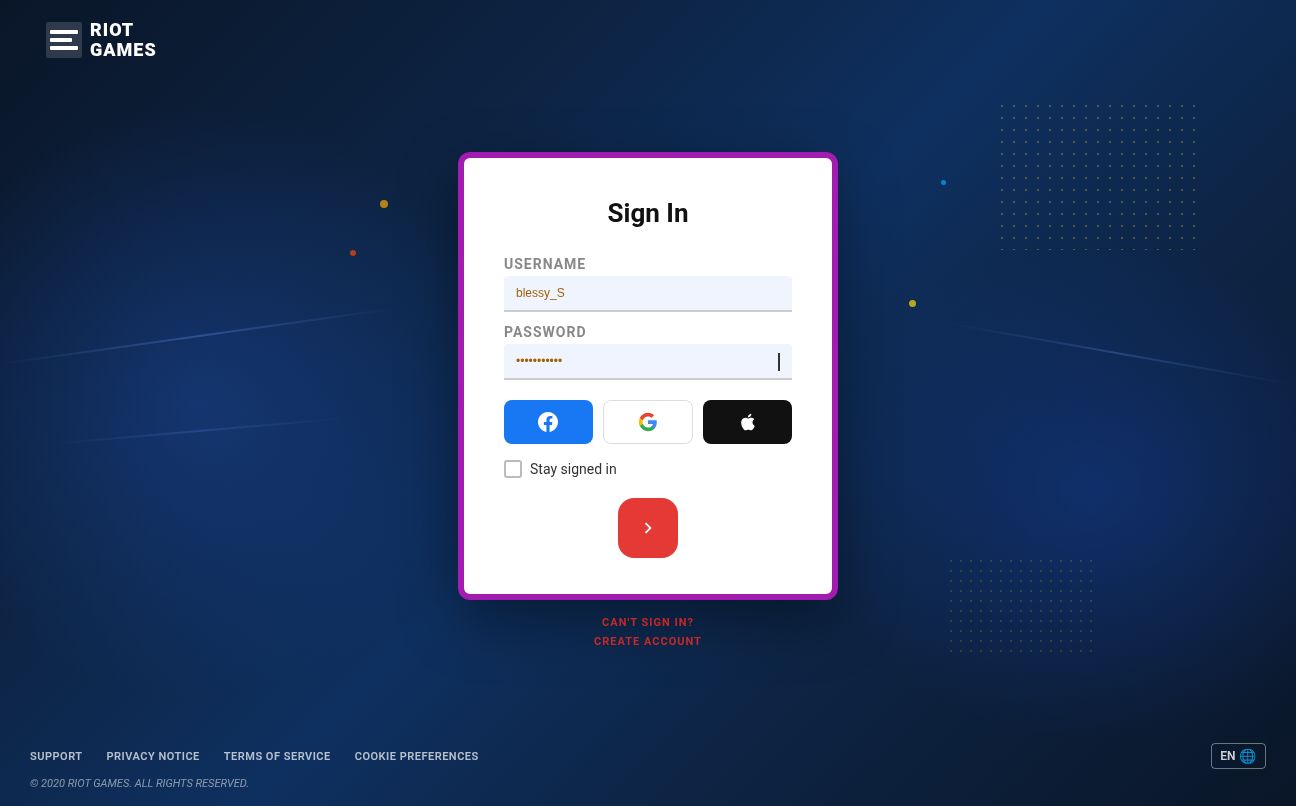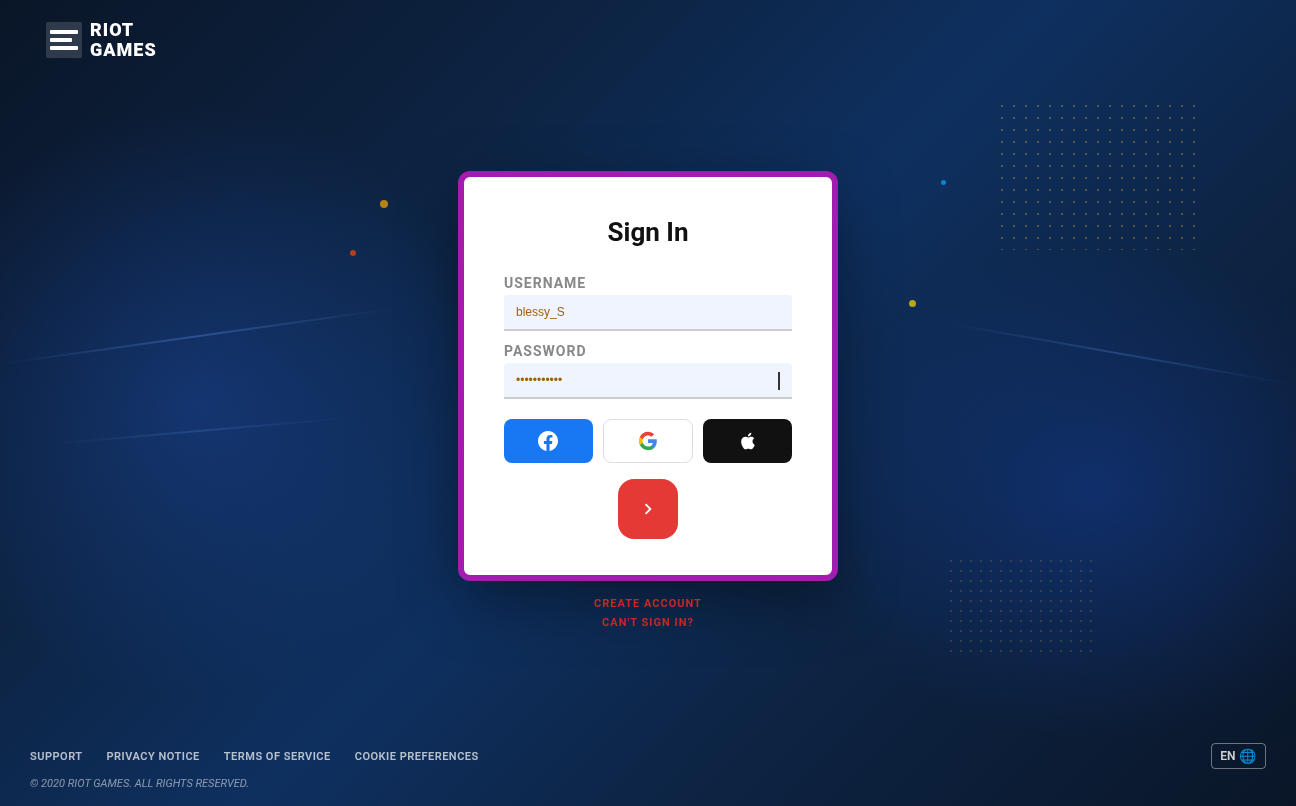--- a/index.html
+++ b/index.html
@@ -385,31 +385,35 @@
           <path d="M12 5.38c1.62 0 3.06.56 4.21 1.64l3.15-3.15C17.45 2.09 14.97 1 12 1 7.7 1 3.99 3.47 2.18 7.07l3.66 2.84c.87-2.6 3.3-4.53 6.16-4.53z" fill="#EA4335"></path>
         </svg>
       </button>
       <button class="social-btn social-btn-apple">
         <svg width="20" height="20" viewBox="0 0 24 24" fill="white">
           <path d="M18.71 19.5c-.83 1.24-1.71 2.45-3.05 2.47-1.34.03-1.77-.79-3.29-.79-1.53 0-2 .77-3.27.82-1.31.05-2.3-1.32-3.14-2.53C4.25 17 2.94 12.45 4.7 9.39c.87-1.52 2.43-2.48 4.12-2.51 1.28-.02 2.5.87 3.29.87.78 0 2.26-1.07 3.8-.91.65.03 2.47.26 3.64 1.98-.09.06-2.17 1.28-2.15 3.81.03 3.02 2.65 4.03 2.68 4.04-.03.07-.42 1.44-1.38 2.83M13 3.5c.73-.83 1.94-1.46 2.94-1.5.13 1.17-.34 2.35-1.04 3.19-.69.85-1.83 1.51-2.95 1.42-.15-1.15.41-2.35 1.05-3.11z"></path>
         </svg>
       </button>
     </div>
 
+    <div class="stay-signed">
+      <div class="checkbox"></div>
+      <span class="stay-signed-label">Stay signed in</span>
+    </div>
 
     <button class="submit-btn">
       <svg width="22" height="22" viewBox="0 0 24 24" fill="white">
         <path d="M8.59 16.58L13.17 12 8.59 7.41 10 6l6 6-6 6-1.41-1.42z"></path>
       </svg>
     </button>
   </div>
 
   <div class="card-footer">
+    <a class="card-footer-link">CAN'T SIGN IN?</a>
     <a class="card-footer-link">CREATE ACCOUNT</a>
-    <a class="card-footer-link">CAN'T SIGN IN?</a>
   </div>
 </div>
 
 <div class="bottom-bar">
   <div class="bottom-links">
     <span class="bottom-link">SUPPORT</span>
     <span class="bottom-link">PRIVACY NOTICE</span>
     <span class="bottom-link">TERMS OF SERVICE</span>
     <span class="bottom-link">COOKIE PREFERENCES</span>
     <div class="lang-selector">

